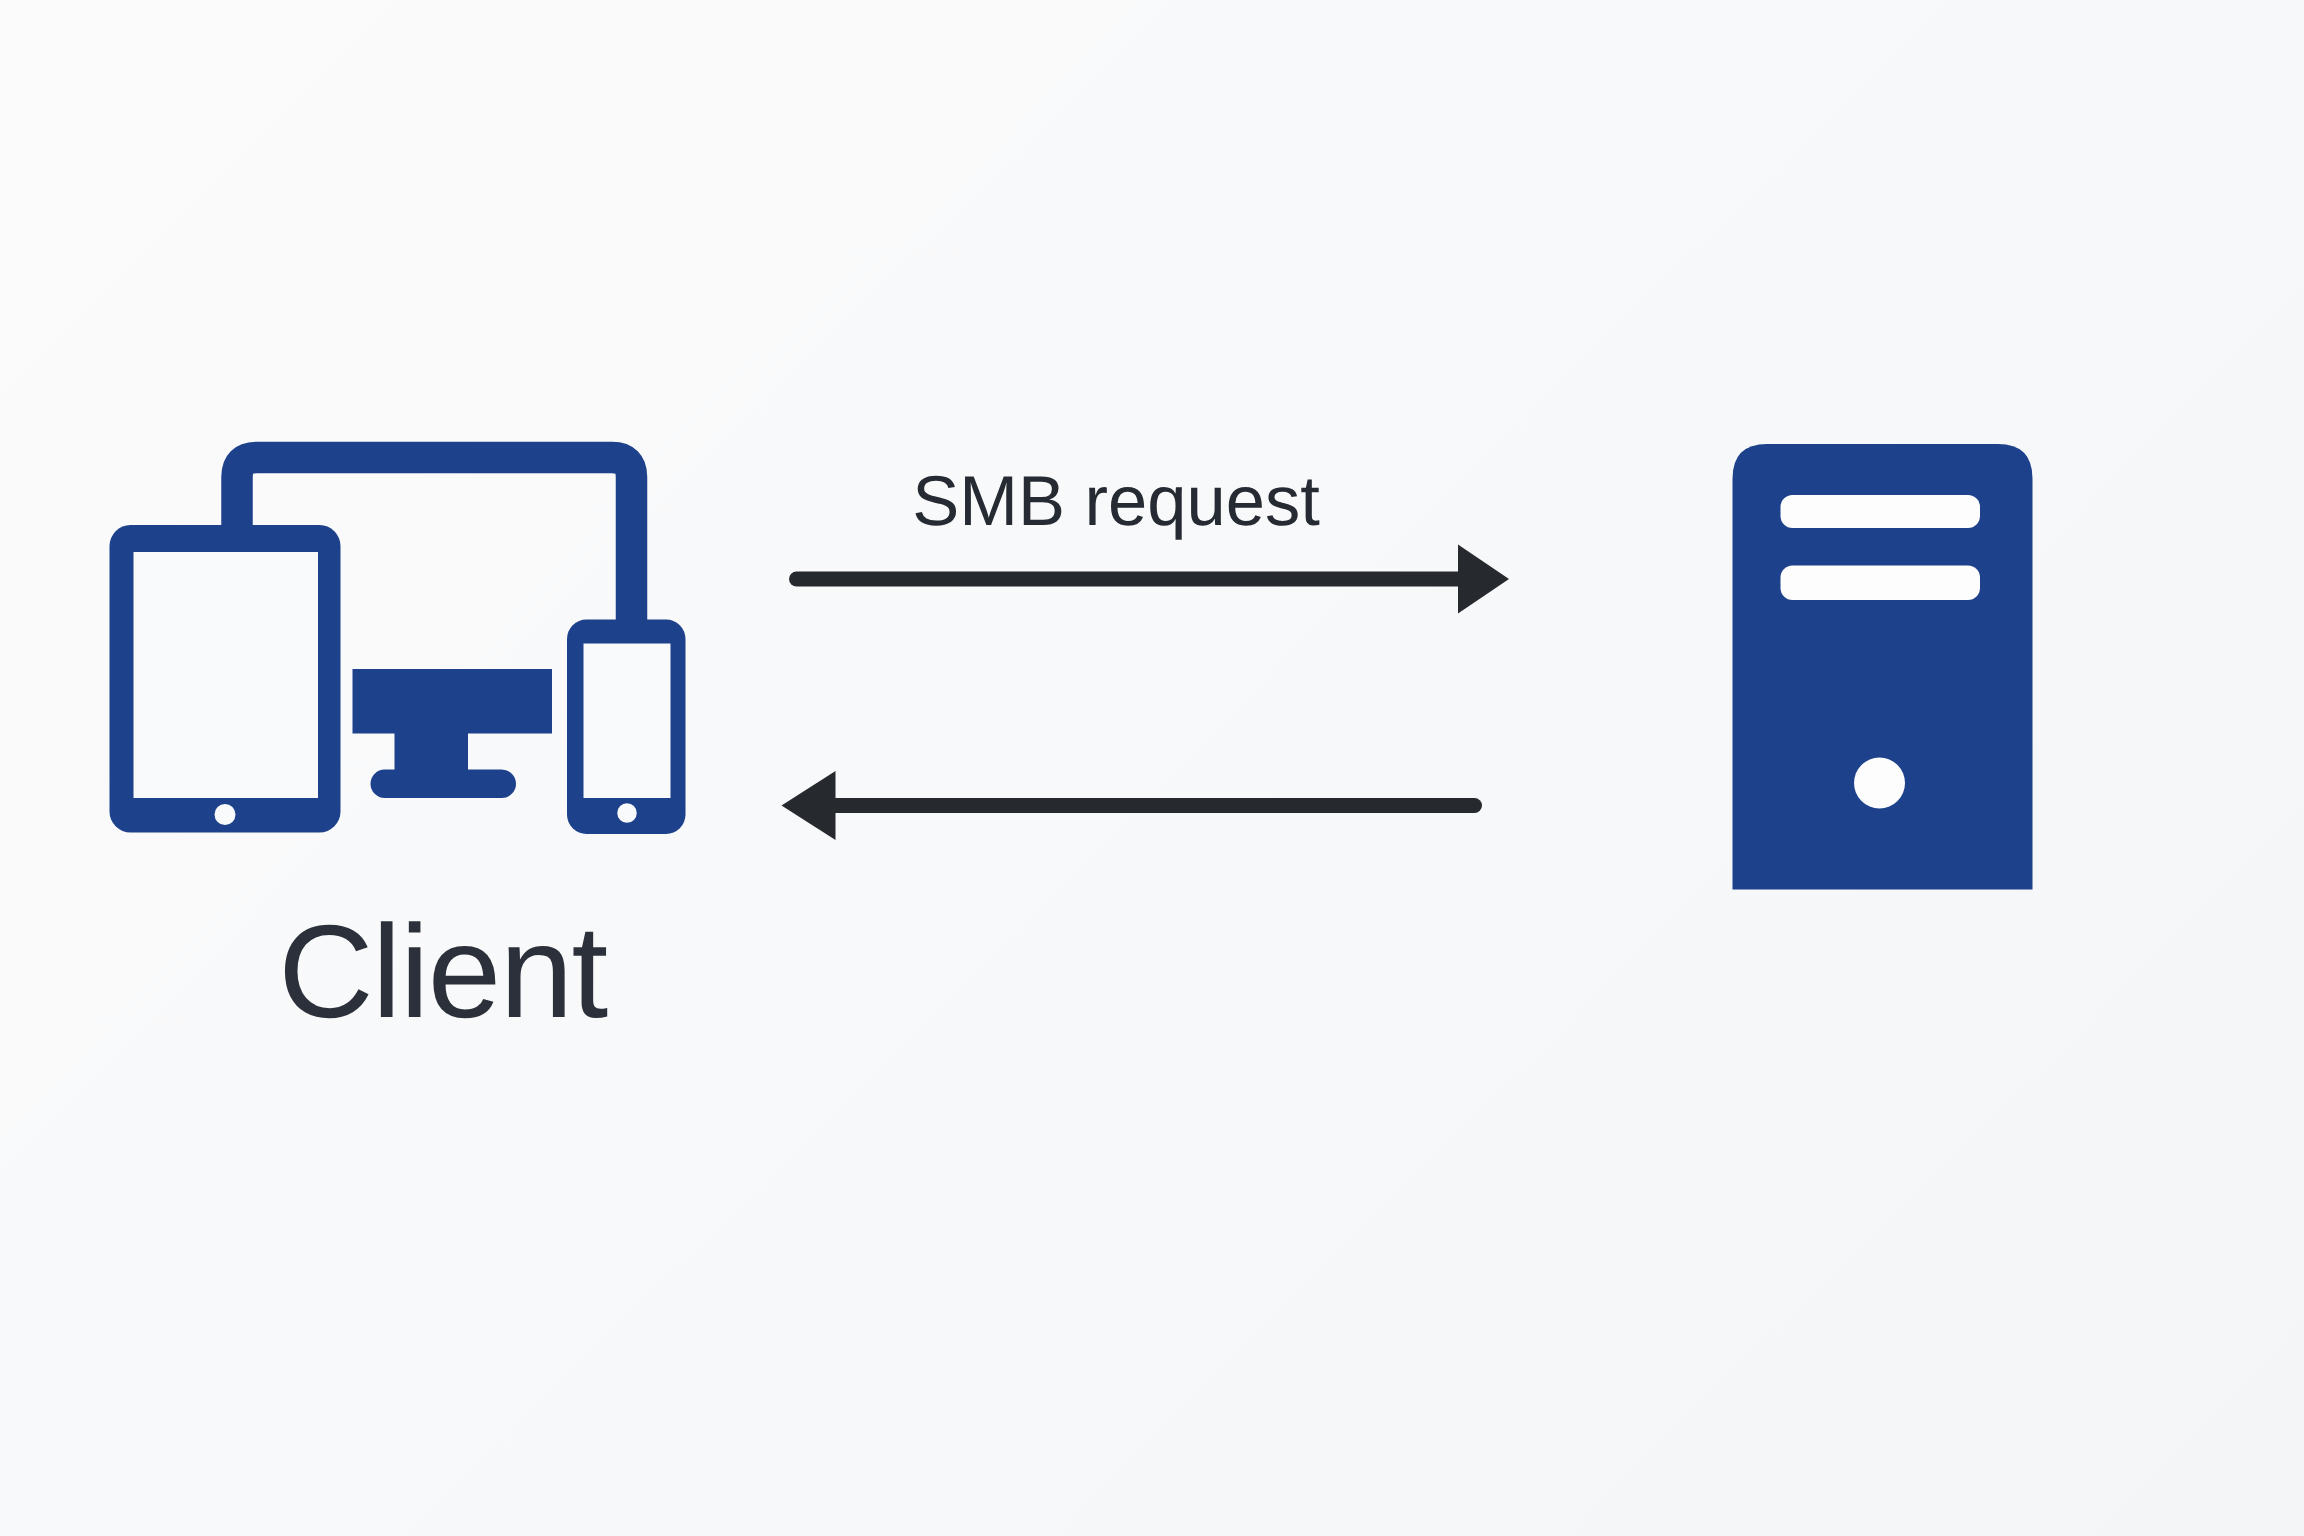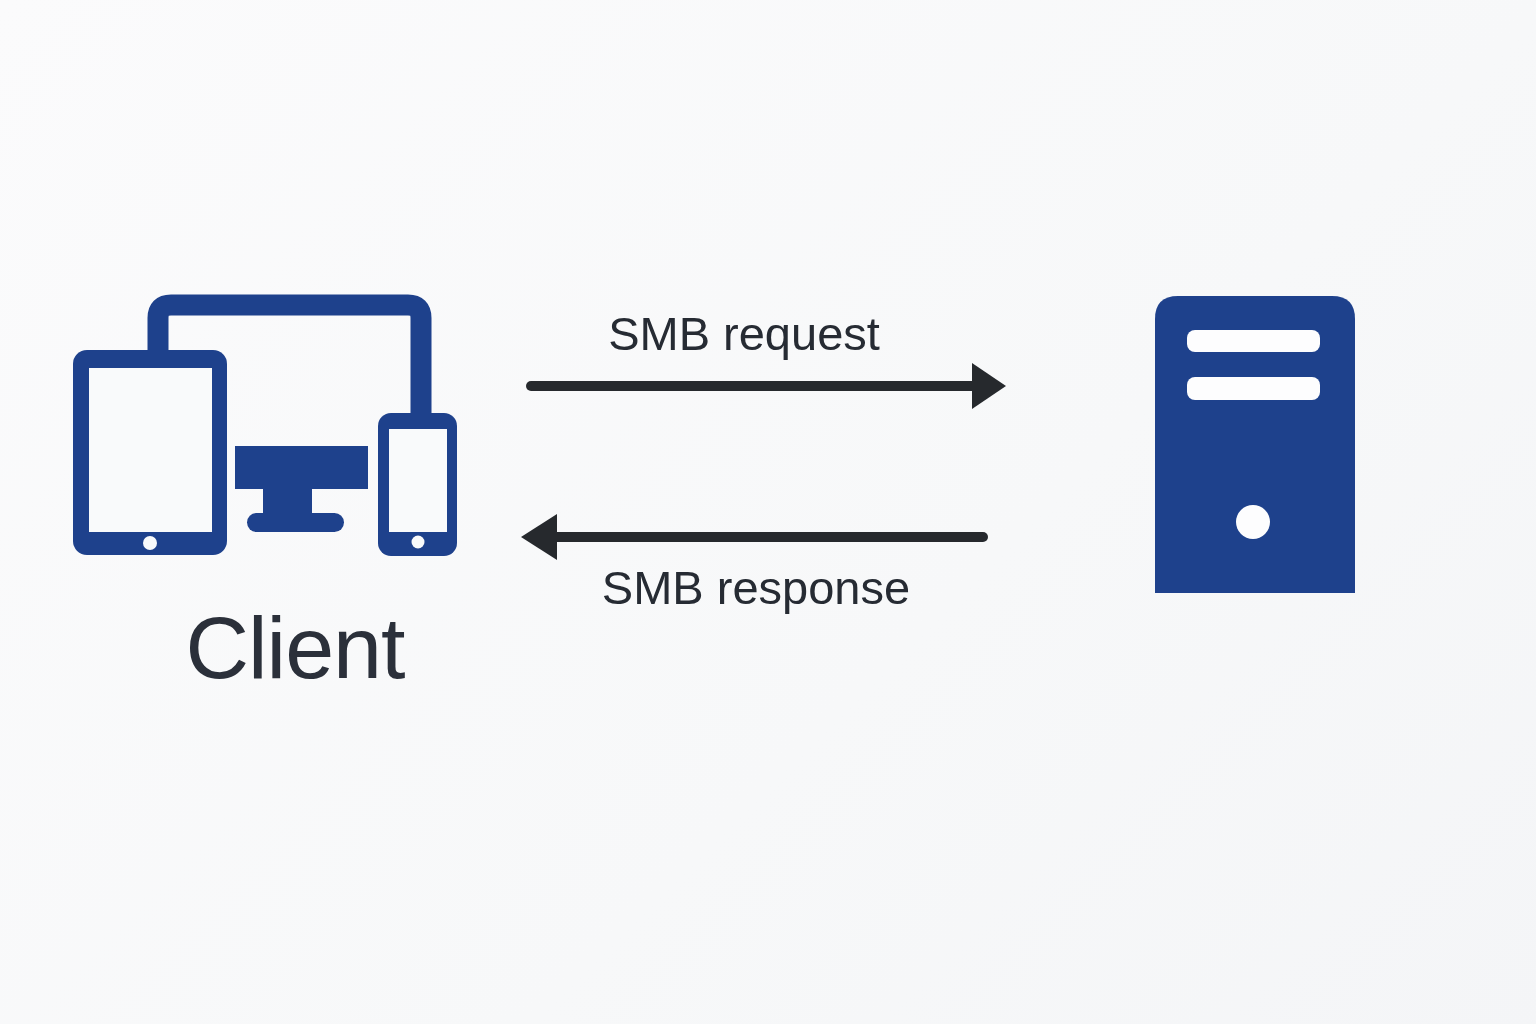--- a/index.html
+++ b/index.html
@@ -92,18 +92,17 @@
     </g>
 
     <g>
       <line x1="557" y1="537" x2="983" y2="537" stroke="#26292d" stroke-width="10" stroke-linecap="round"></line>
       <polygon points="557,514 557,560 521,537" fill="#26292d"></polygon>
     </g>
   </svg>
 
   <div class="label flow-label" id="smb-request-label">SMB request</div>
 
-  <div class="label flow-label" id="smb-response-label">SMB response</div>
 
   <div class="label node-label" id="client-label">Client</div>
 
 
 </div>
 
 </body></html>

